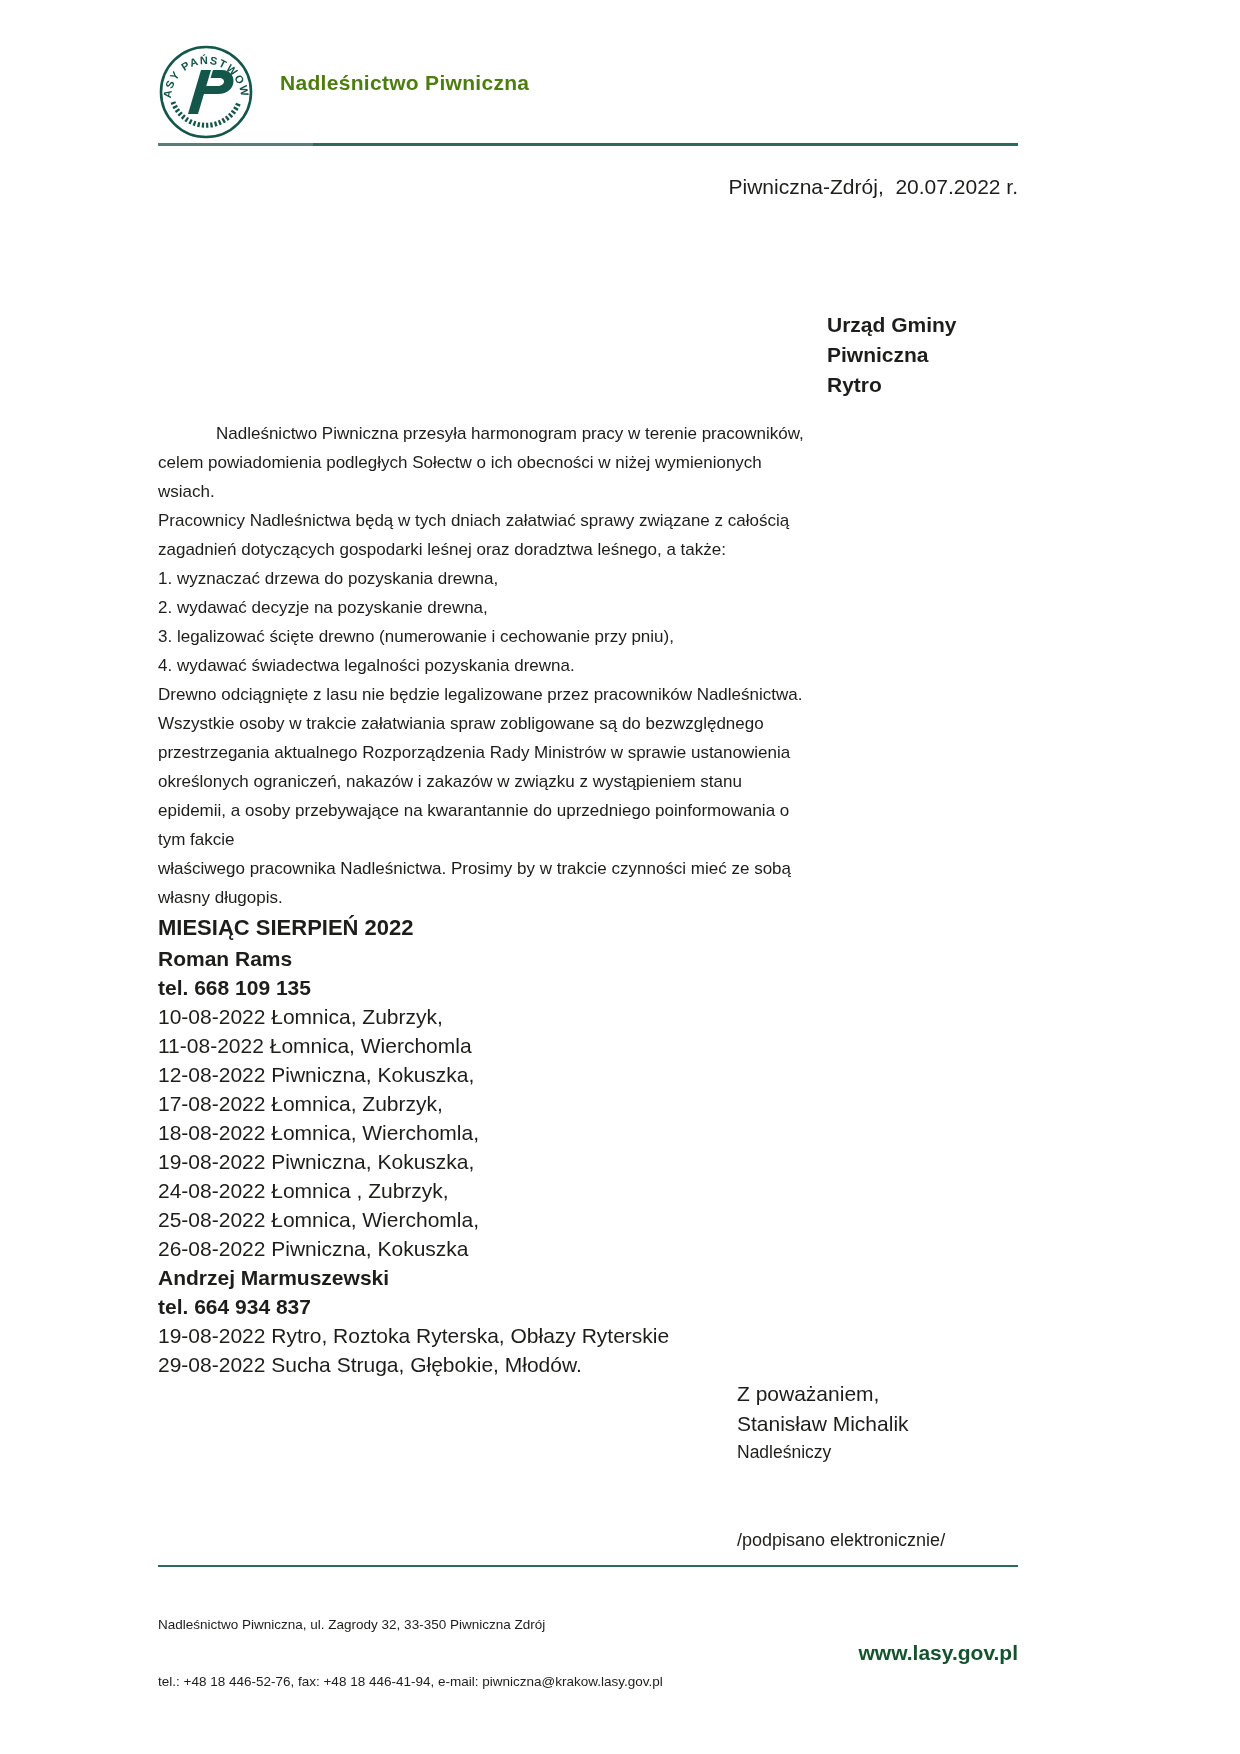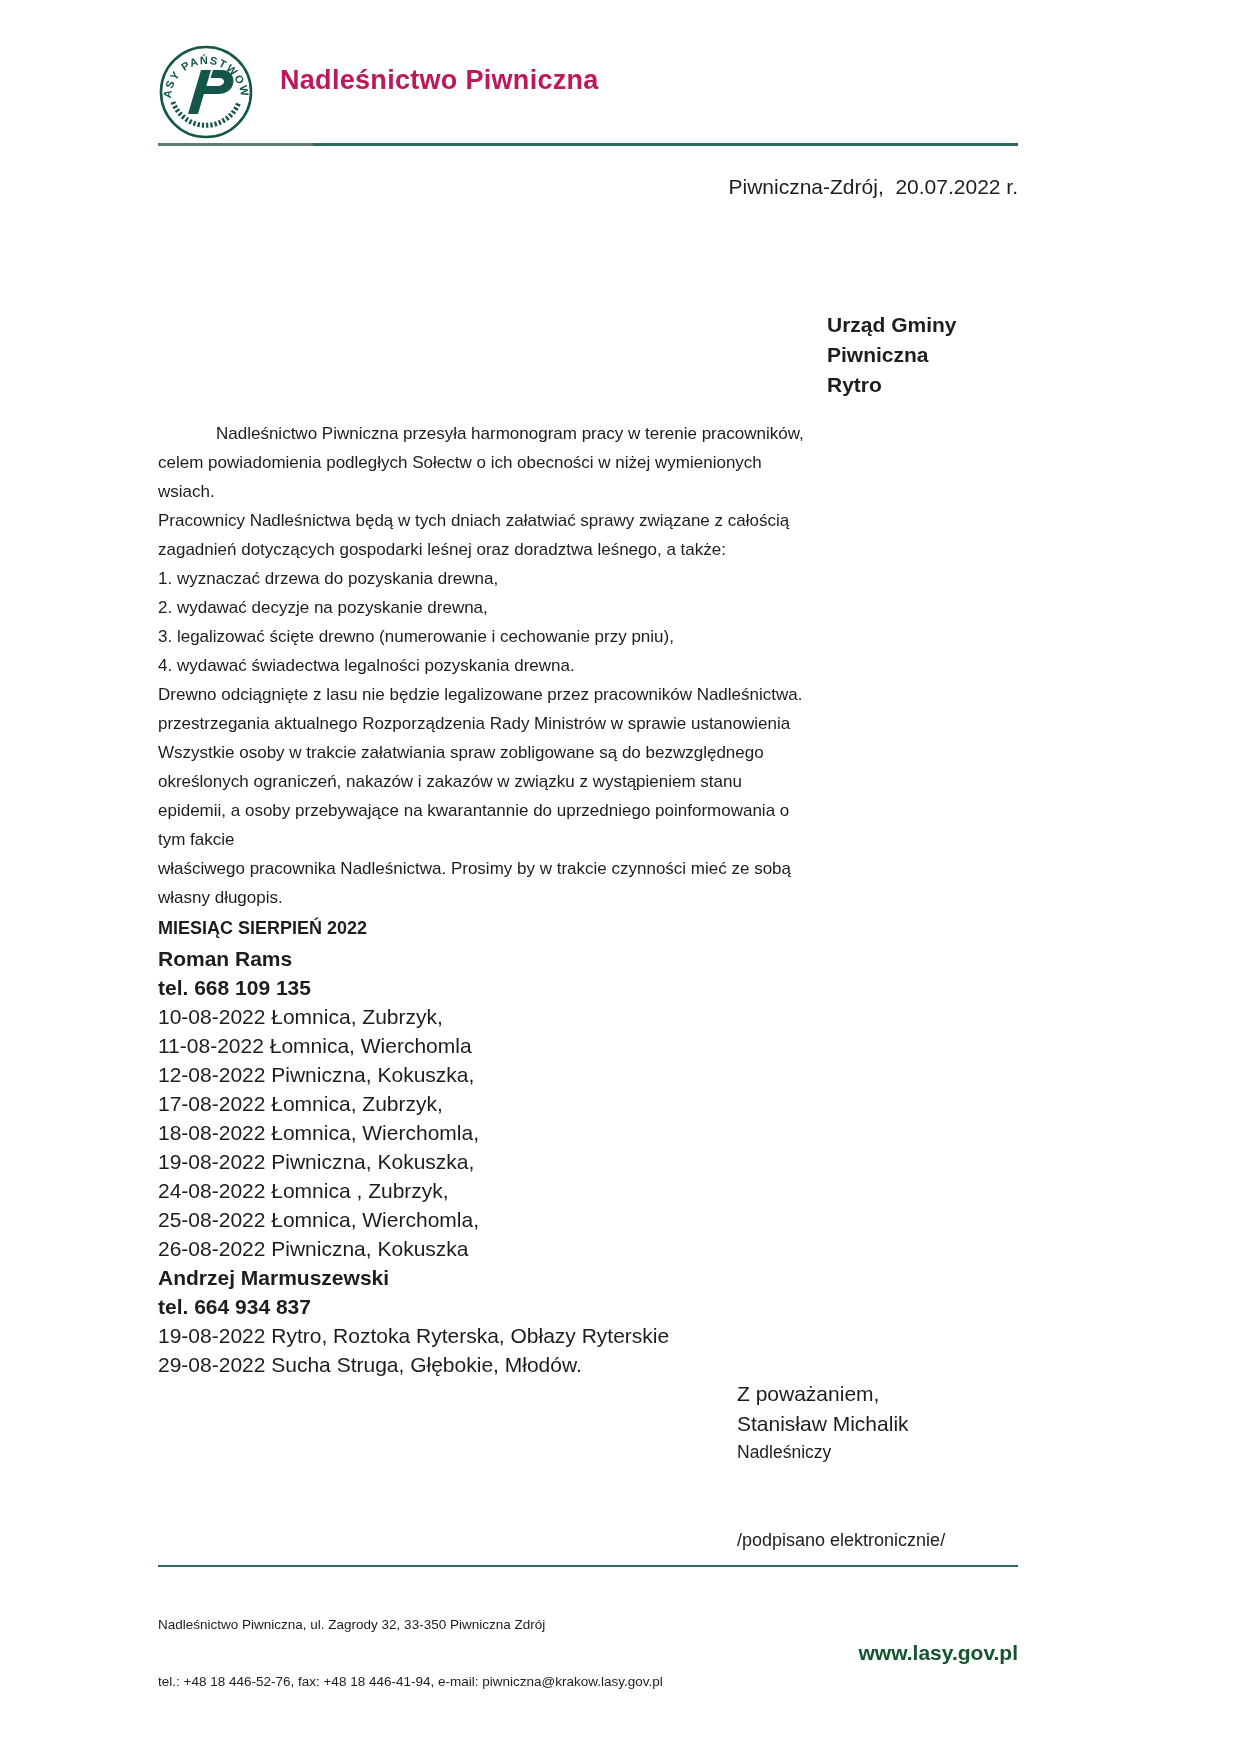--- a/index.html
+++ b/index.html
@@ -10,40 +10,40 @@
     background:#ffffff;
     font-family:"Liberation Sans","DejaVu Sans",sans-serif;
     color:#1d1d1b;
     overflow:hidden;
   }
   .content{padding:44px 222px 0 158px;}
 
   
   .brand-row{display:flex;align-items:center;gap:26px;height:96px;}
   .logo{width:96px;height:96px;flex:0 0 auto;}
-  .org-title{font-size:27px;font-weight:bold;color:#be185d;letter-spacing:.3px;margin-top:-4px;}
+  .org-title{font-size:21px;font-weight:bold;color:#4d7c0f;letter-spacing:.3px;margin-top:-4px;}
   .header-rule{margin-top:3px;height:3px;position:relative;background:#2b6a5e;}
   .header-rule .rule-accent{position:absolute;left:0;top:0;width:155px;height:3px;background:#5f7b74;}
 
   
   .meta-line{font-size:21px;line-height:30px;white-space:pre;}
   .place-date{margin-top:26px;text-align:right;}
   .reference{margin-top:0;}
 
   
   .addressee{margin-top:108px;margin-left:669px;}
   .addressee-line{font-size:21px;line-height:30px;font-weight:bold;white-space:pre;}
 
   
   .letter-body{margin-top:19px;}
   .body-line{font-size:17px;line-height:29px;white-space:pre;}
   .body-line.indented{padding-left:58px;}
 
   
-  .schedule-title{font-size:18px;font-weight:bold;line-height:32px;white-space:pre;}
+  .schedule-title{font-size:22px;font-weight:bold;line-height:32px;white-space:pre;}
   .schedule{font-size:21px;line-height:29px;}
   .person-name,.person-phone{font-weight:bold;white-space:pre;}
   .schedule-entry{white-space:pre;}
 
   
   .signature{margin-left:579px;}
   .sig-closing,.sig-name{font-size:21px;line-height:30px;white-space:pre;}
   .sig-title{font-size:17.5px;line-height:26px;white-space:pre;}
   .esign{margin-top:64px;margin-left:579px;font-size:18px;line-height:22px;white-space:pre;}
 
@@ -104,23 +104,23 @@
         <div class="body-line">1. wyznaczać drzewa do pozyskania drewna,</div>
 
         <div class="body-line">2. wydawać decyzje na pozyskanie drewna,</div>
 
         <div class="body-line">3. legalizować ścięte drewno (numerowanie i cechowanie przy pniu),</div>
 
         <div class="body-line">4. wydawać świadectwa legalności pozyskania drewna.</div>
 
         <div class="body-line">Drewno odciągnięte z lasu nie będzie legalizowane przez pracowników Nadleśnictwa.</div>
 
+        <div class="body-line">Wszystkie osoby w trakcie załatwiania spraw zobligowane są do bezwzględnego</div>
+
         <div class="body-line">przestrzegania aktualnego Rozporządzenia Rady Ministrów w sprawie ustanowienia</div>
-
-        <div class="body-line">Wszystkie osoby w trakcie załatwiania spraw zobligowane są do bezwzględnego</div>
 
         <div class="body-line">określonych ograniczeń, nakazów i zakazów w związku z wystąpieniem stanu</div>
 
         <div class="body-line">epidemii, a osoby przebywające na kwarantannie do uprzedniego poinformowania o</div>
 
         <div class="body-line">tym fakcie</div>
 
         <div class="body-line">właściwego pracownika Nadleśnictwa. Prosimy by w trakcie czynności mieć ze sobą</div>
 
         <div class="body-line">własny długopis.</div>

